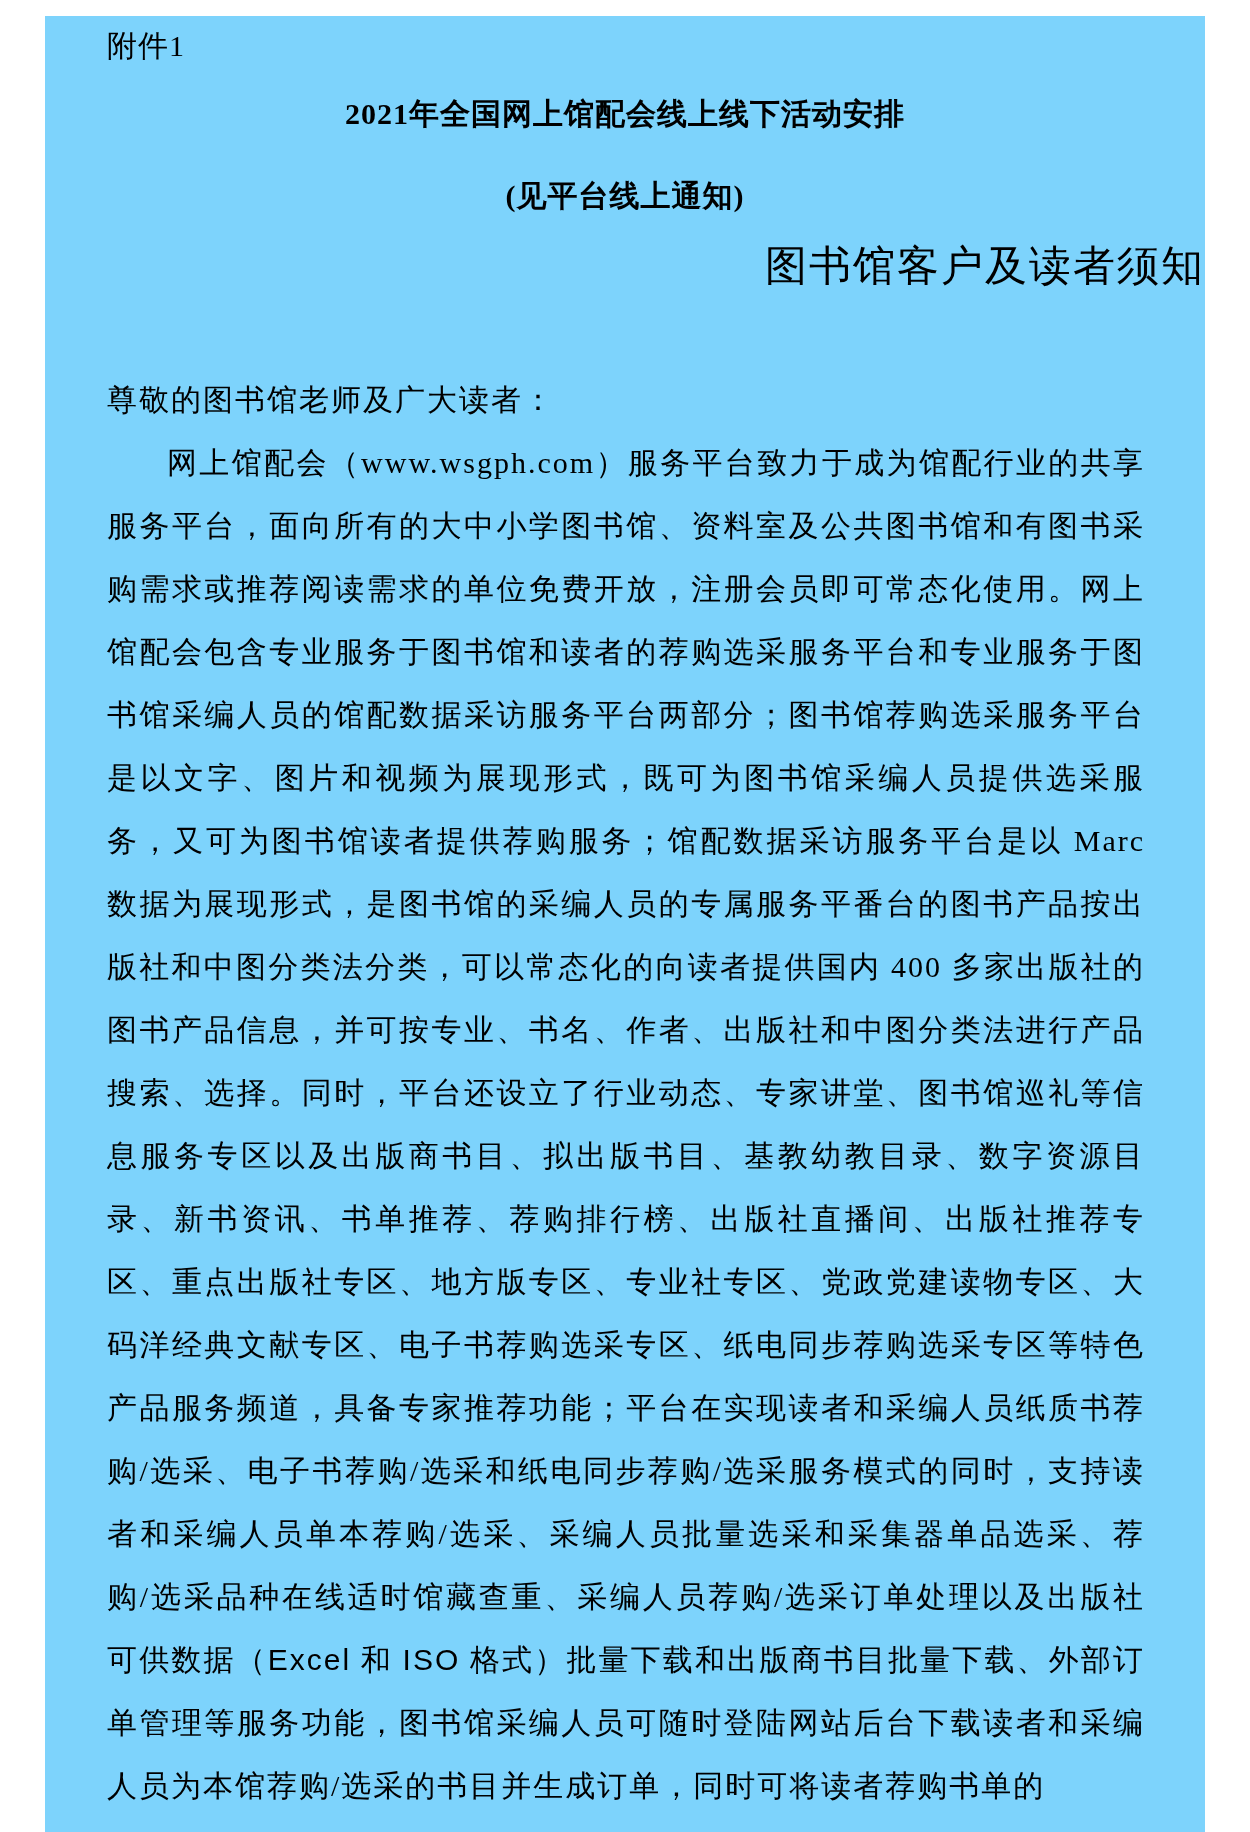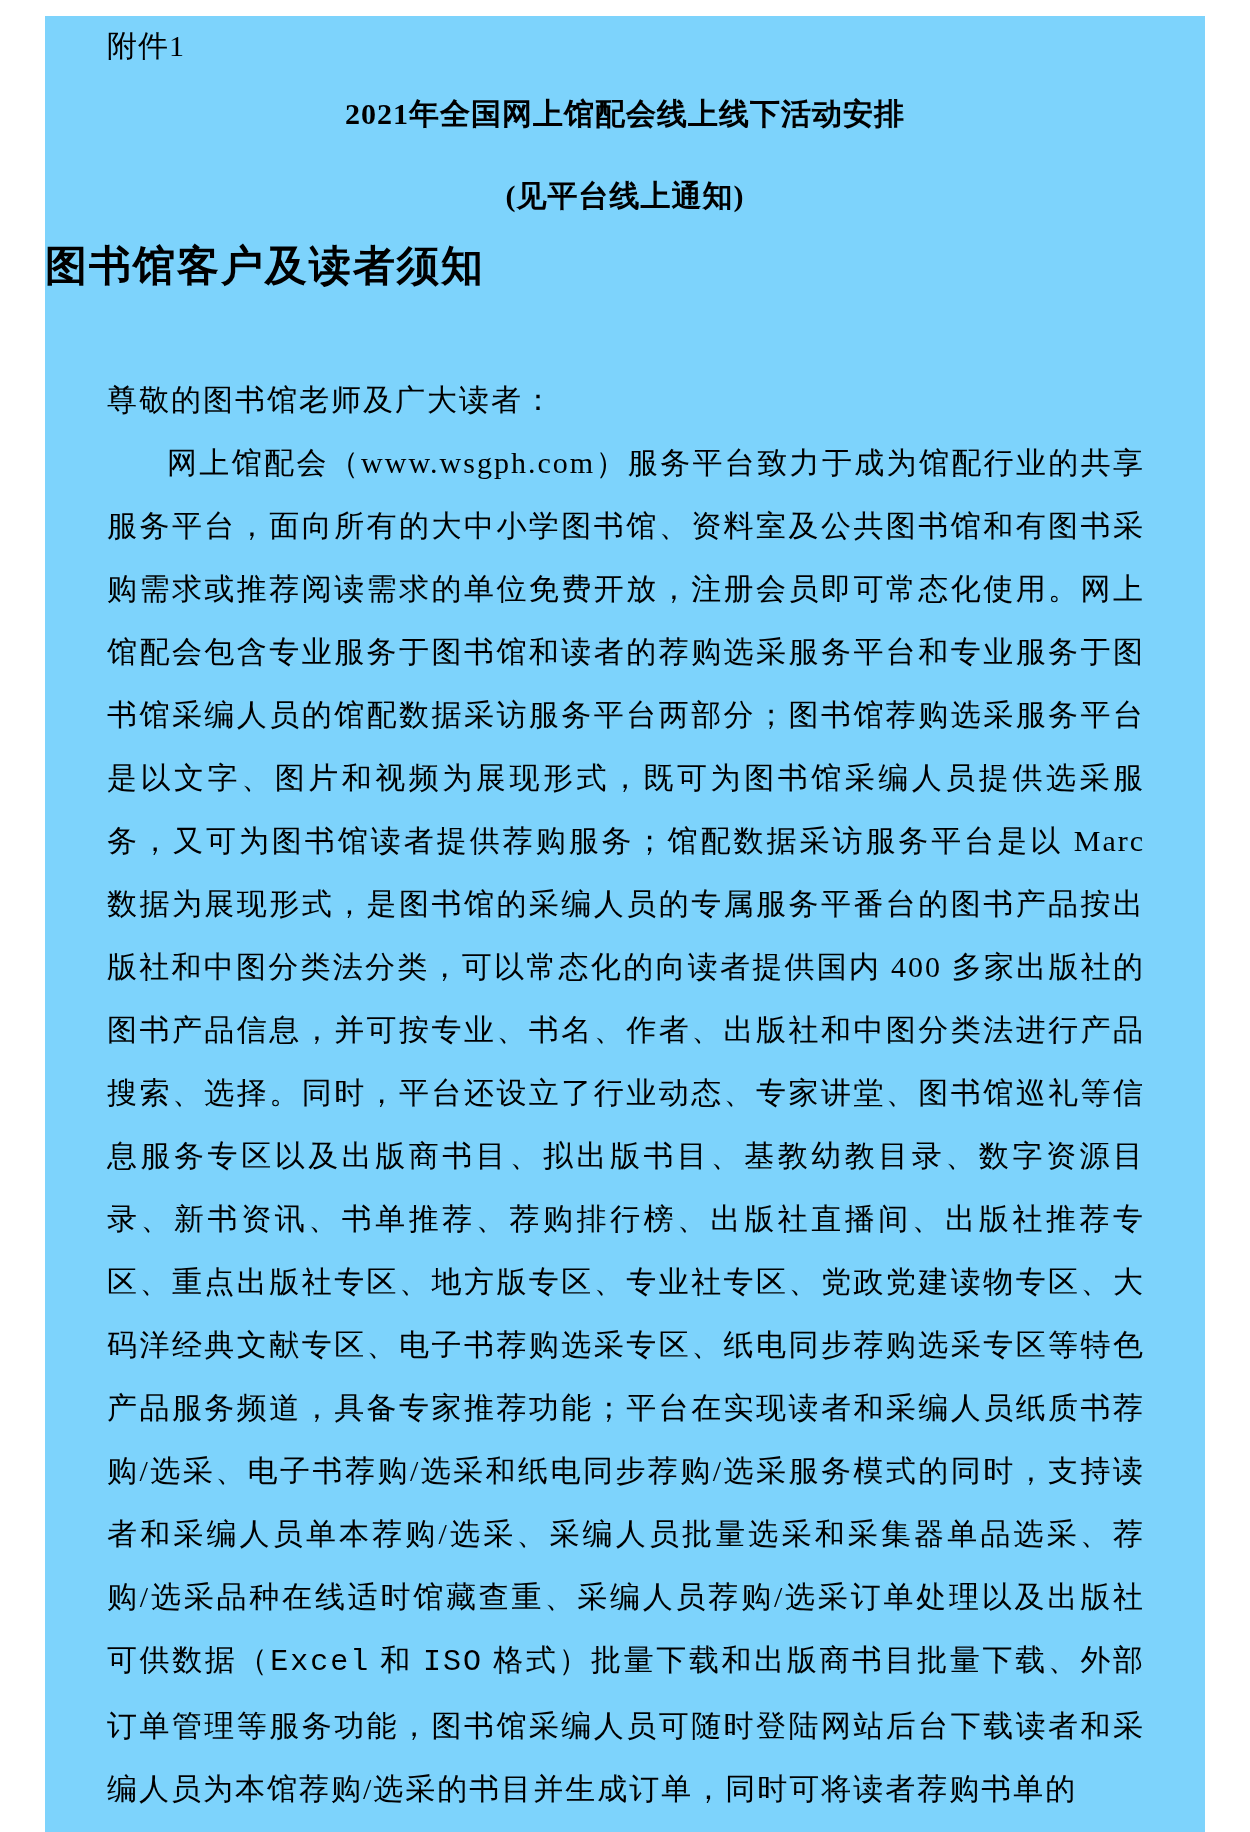--- a/index.html
+++ b/index.html
@@ -38,43 +38,43 @@
     margin: 40px 0 0 0;
     font-size: 30px;
     text-align: center;
     line-height: 40px;
     letter-spacing: 1px;
     font-weight: bold;
   }
   .title2 {
     margin: 24px 0 0 0;
     font-size: 42px;
-    font-weight: 700;
-    text-align: left;
+    font-weight: 400;
+    text-align: right;
     line-height: 52px;
     letter-spacing: 2px;
   }
   .doc-body {
     margin: 76px 60px 0 62px;
     font-size: 30px;
     line-height: 63px;
     letter-spacing: 2px;
     text-align: justify;
     text-justify: inter-character;
   }
   .par {
     margin: 0;
     padding: 0;
     text-indent: 2em;
   }
   .par.no-indent {
     text-indent: 0;
   }
   .mono {
-    font-family: Liberation Mono, monospace;
+    font-family: Liberation Sans, sans-serif;
   }
 </style>
 </head>
 <body>
 
 <div class="page">
 
   <div class="att-label">附件1</div>
 
   <h1 class="title1">2021年全国网上馆配会线上线下活动安排</h1>

